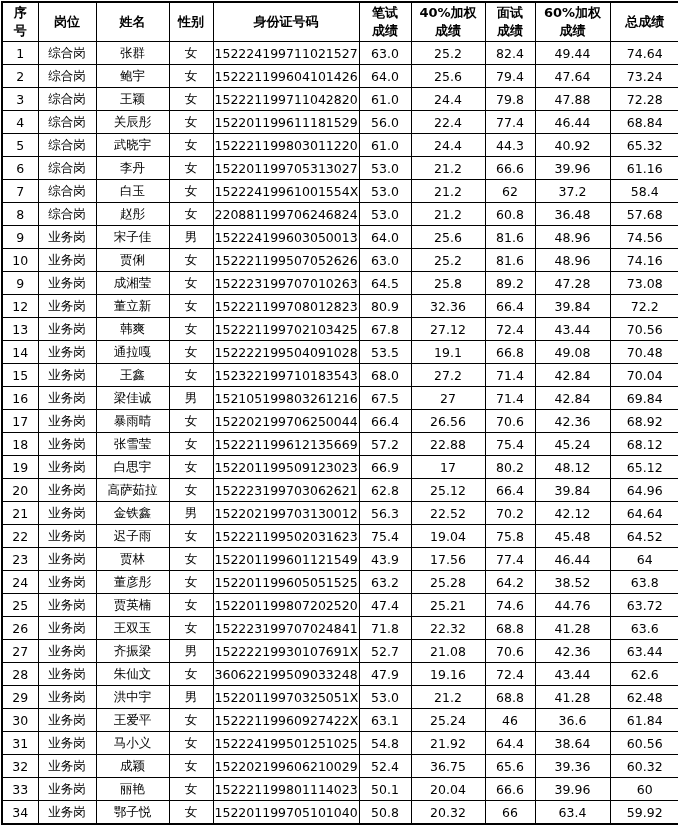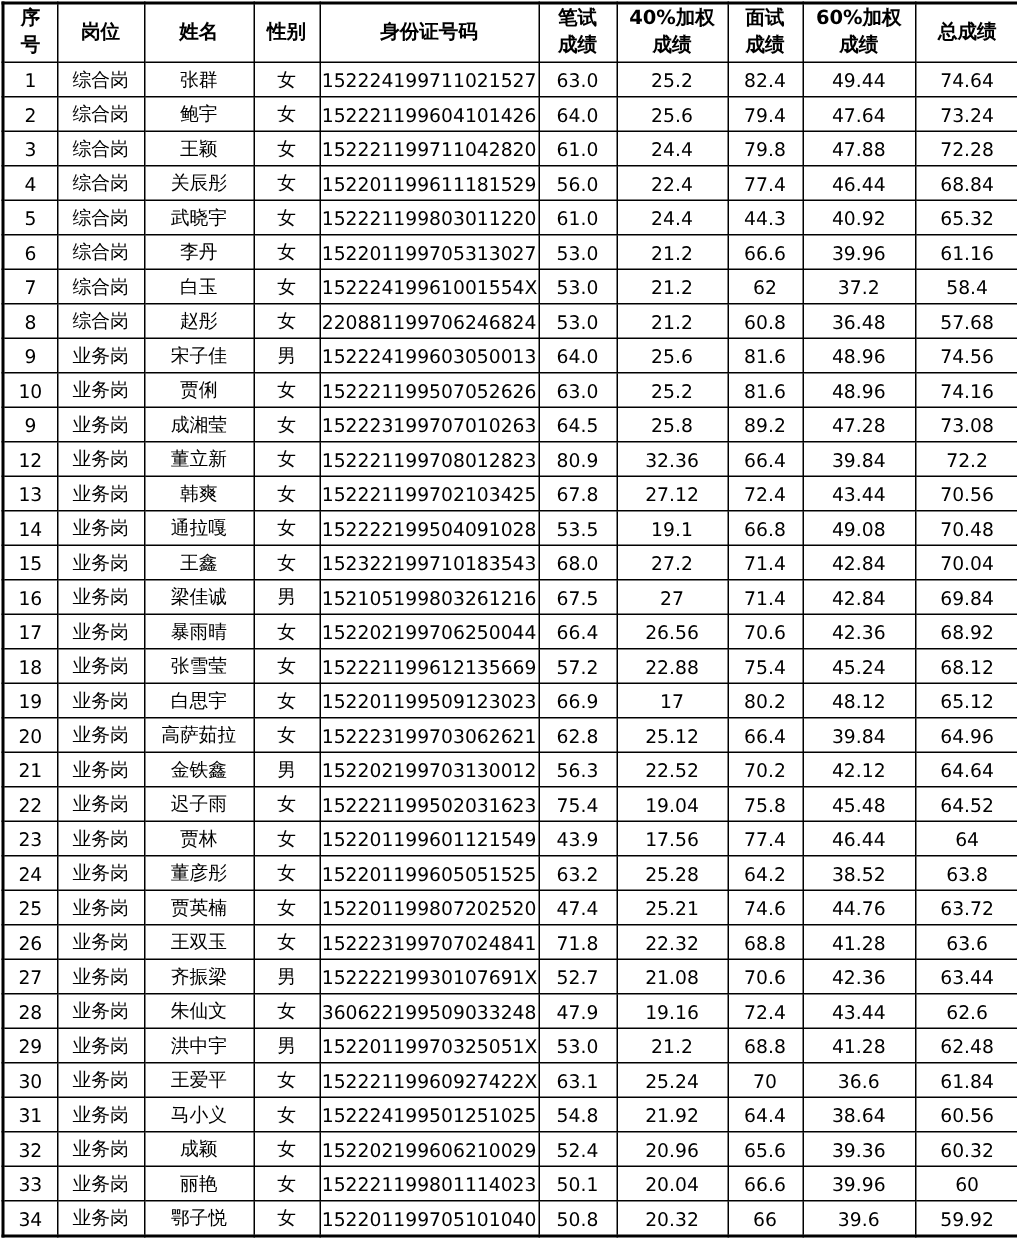--- a/index.html
+++ b/index.html
@@ -426,21 +426,21 @@
         <td>62.48</td>
       </tr>
       <tr>
         <td>30</td>
         <td>业务岗</td>
         <td>王爱平</td>
         <td>女</td>
         <td>15222119960927422X</td>
         <td>63.1</td>
         <td>25.24</td>
-        <td>70</td>
+        <td>46</td>
         <td>36.6</td>
         <td>61.84</td>
       </tr>
       <tr>
         <td>31</td>
         <td>业务岗</td>
         <td>马小义</td>
         <td>女</td>
         <td>152224199501251025</td>
         <td>54.8</td>
@@ -449,21 +449,21 @@
         <td>38.64</td>
         <td>60.56</td>
       </tr>
       <tr>
         <td>32</td>
         <td>业务岗</td>
         <td>成颖</td>
         <td>女</td>
         <td>152202199606210029</td>
         <td>52.4</td>
-        <td>20.96</td>
+        <td>36.75</td>
         <td>65.6</td>
         <td>39.36</td>
         <td>60.32</td>
       </tr>
       <tr>
         <td>33</td>
         <td>业务岗</td>
         <td>丽艳</td>
         <td>女</td>
         <td>152221199801114023</td>
@@ -475,17 +475,17 @@
       </tr>
       <tr>
         <td>34</td>
         <td>业务岗</td>
         <td>鄂子悦</td>
         <td>女</td>
         <td>152201199705101040</td>
         <td>50.8</td>
         <td>20.32</td>
         <td>66</td>
-        <td>39.6</td>
+        <td>63.4</td>
         <td>59.92</td>
       </tr>
     </tbody>
 </table>
 
 </body></html>

